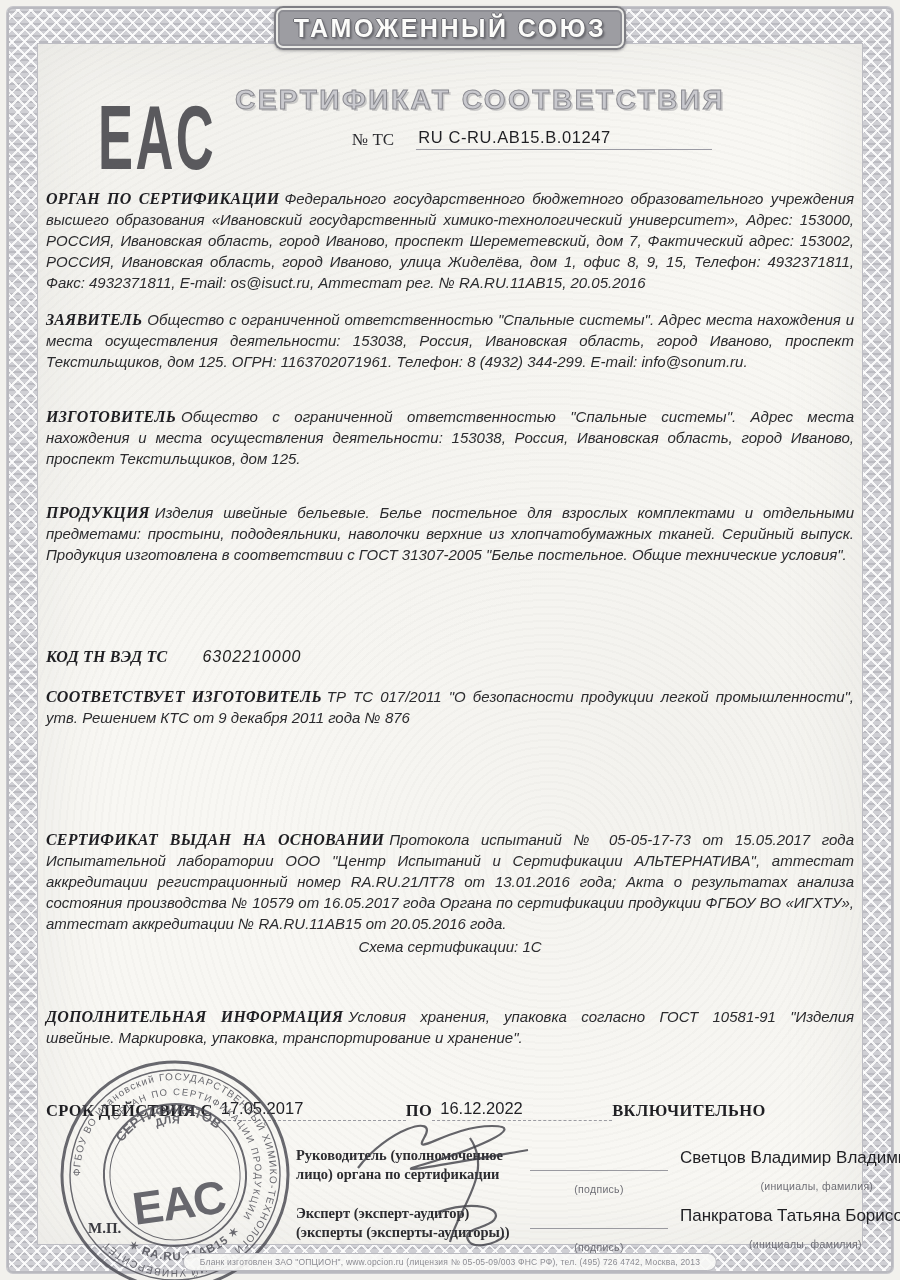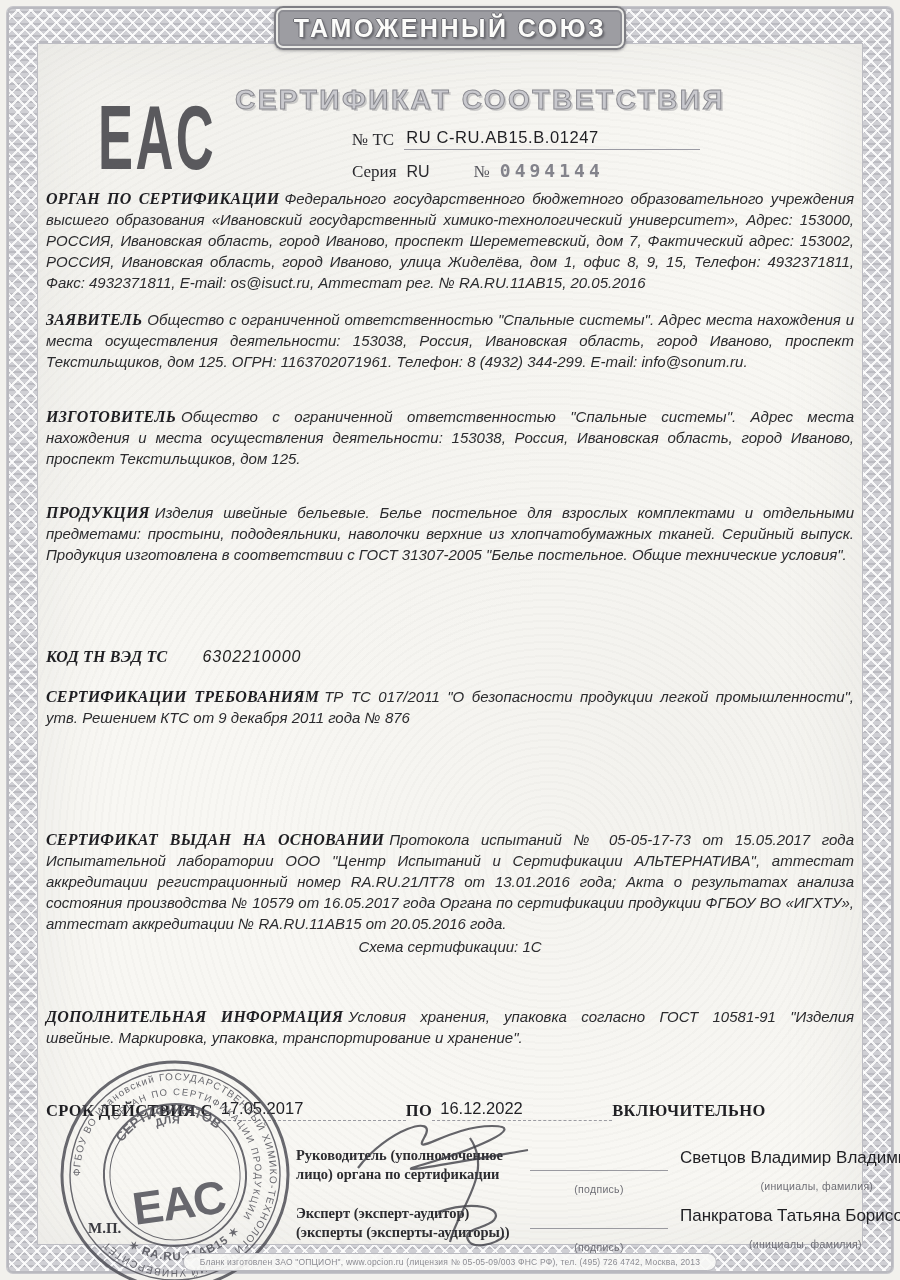--- a/index.html
+++ b/index.html
@@ -23,21 +23,21 @@
     width:352px;height:44px;background:#9d9da2;border-radius:9px;
     box-shadow:inset 0 0 0 2px #7e7e84, inset 0 0 0 4px #ebebe8, inset 0 0 0 6px #8d8d93, 0 1px 3px rgba(40,40,45,.35);
     display:flex;align-items:center;justify-content:center;z-index:5;}
   .banner span{font-weight:700;font-size:25px;letter-spacing:2.5px;color:#fcfcfa;
     text-shadow:0 1px 0 #6e6e74,1px 0 0 #6e6e74,0 -1px 0 #6e6e74,-1px 0 0 #6e6e74,2px 2px 2px rgba(60,60,66,.55);}
   .eac-mark{position:absolute;left:98px;top:92px;font-weight:700;font-size:64px;line-height:1;
     color:#45454a;letter-spacing:3px;transform:scale(.82,1.42);transform-origin:left top;opacity:.88;}
   .doc-title{position:absolute;left:170px;right:110px;top:84px;text-align:center;
     font-weight:800;font-size:28px;letter-spacing:2.5px;color:#c9c9ce;
     -webkit-text-stroke:1px #8a8a90;text-shadow:2px 2px 0 rgba(128,128,136,.35);}
-  .certno-row{position:absolute;left:352px;top:128px;display:flex;align-items:flex-end;gap:10px;}
+  .certno-row{position:absolute;left:352px;top:128px;display:flex;align-items:flex-end;gap:22px;}
   .certno-label{font-family:"Liberation Serif",serif;font-size:17px;color:#2a2a2e;}
   .certno-value{font-size:16.5px;letter-spacing:.6px;color:#1f1f23;border-bottom:1px solid #9b9ba4;
     min-width:290px;padding:0 4px 2px 2px;}
   .series-row{position:absolute;left:352px;top:160px;display:flex;align-items:baseline;gap:10px;}
   .series-label{font-family:"Liberation Serif",serif;font-size:17px;color:#2a2a2e;}
   .series-value{font-size:16px;color:#2a2a2e;margin-right:34px;}
   .blankno-sign{font-family:"Liberation Serif",serif;font-size:17px;color:#55555c;}
   .blankno{font-family:"DejaVu Sans Mono",monospace;font-weight:600;font-size:18px;
     letter-spacing:4px;color:#83838b;}
   
@@ -91,45 +91,39 @@
   <div class="banner">
     <span>ТАМОЖЕННЫЙ СОЮЗ</span>
   </div>
   <div class="eac-mark">EAC</div>
   <div class="doc-title">СЕРТИФИКАТ СООТВЕТСТВИЯ</div>
 
   <div class="certno-row">
     <span class="certno-label">№ ТС</span>
     <span class="certno-value">RU C-RU.АВ15.В.01247</span>
   </div>
-  <div class="series-row">
-    <span class="series-label">Серия</span>
-    <span class="series-value">RU</span>
-    <span class="blankno-sign">№</span>
-    <span class="blankno">0494144</span>
-  </div>
 
   <p class="sec" style="top:188px">
     <span class="lbl">ОРГАН ПО СЕРТИФИКАЦИИ</span><span>Федерального государственного бюджетного образовательного учреждения высшего образования «Ивановский государственный химико-технологический университет», Адрес: 153000, РОССИЯ, Ивановская область, город Иваново, проспект Шереметевский, дом 7, Фактический адрес: 153002, РОССИЯ, Ивановская область, город Иваново, улица Жиделёва, дом 1, офис 8, 9, 15, Телефон: 4932371811, Факс: 4932371811, E-mail: os@isuct.ru, Аттестат рег. № RA.RU.11АВ15, 20.05.2016</span>
   </p>
   <p class="sec" style="top:309px">
     <span class="lbl">ЗАЯВИТЕЛЬ</span><span>Общество с ограниченной ответственностью "Спальные системы". Адрес места нахождения и места осуществления деятельности: 153038, Россия, Ивановская область, город Иваново, проспект Текстильщиков, дом 125. ОГРН: 1163702071961. Телефон: 8 (4932) 344-299. E-mail: info@sonum.ru.</span>
   </p>
   <p class="sec" style="top:406px">
     <span class="lbl">ИЗГОТОВИТЕЛЬ</span><span>Общество с ограниченной ответственностью "Спальные системы". Адрес места нахождения и места осуществления деятельности: 153038, Россия, Ивановская область, город Иваново, проспект Текстильщиков, дом 125.</span>
   </p>
   <p class="sec" style="top:502px">
     <span class="lbl">ПРОДУКЦИЯ</span><span>Изделия швейные бельевые. Белье постельное для взрослых комплектами и отдельными предметами: простыни, пододеяльники, наволочки верхние из хлопчатобумажных тканей. Серийный выпуск. Продукция изготовлена в соответствии с ГОСТ 31307-2005 "Белье постельное. Общие технические условия".</span>
   </p>
   <p class="sec sec-flex" style="top:646px">
     <span class="lbl">КОД ТН ВЭД ТС</span>
       <span class="hs-value">6302210000</span>
   </p>
   <p class="sec" style="top:686px">
-    <span class="lbl">СЕРТИФИКАЦИИ ТРЕБОВАНИЯМ</span><span>ТР ТС 017/2011  "О безопасности продукции легкой промышленности", утв. Решением КТС от 9 декабря 2011 года № 876</span>
+    <span class="lbl">СООТВЕТСТВУЕТ ИЗГОТОВИТЕЛЬ</span><span>ТР ТС 017/2011  "О безопасности продукции легкой промышленности", утв. Решением КТС от 9 декабря 2011 года № 876</span>
   </p>
   <p class="sec" style="top:829px">
     <span class="lbl">СЕРТИФИКАТ ВЫДАН НА ОСНОВАНИИ</span><span>Протокола испытаний № 05-05-17-73 от 15.05.2017 года Испытательной лаборатории ООО "Центр Испытаний и Сертификации АЛЬТЕРНАТИВА", аттестат аккредитации регистрационный номер RA.RU.21ЛТ78 от 13.01.2016 года; Акта о результатах анализа состояния производства № 10579 от 16.05.2017 года Органа по сертификации продукции ФГБОУ ВО «ИГХТУ», аттестат аккредитации № RA.RU.11АВ15 от 20.05.2016 года.</span>
     <span class="scheme-line">Схема сертификации: 1С</span>
   </p>
   <p class="sec" style="top:1006px">
     <span class="lbl">ДОПОЛНИТЕЛЬНАЯ ИНФОРМАЦИЯ</span><span>Условия хранения, упаковка согласно ГОСТ 10581-91 "Изделия швейные. Маркировка, упаковка, транспортирование и хранение".</span>
   </p>
 
   <div class="validity">

